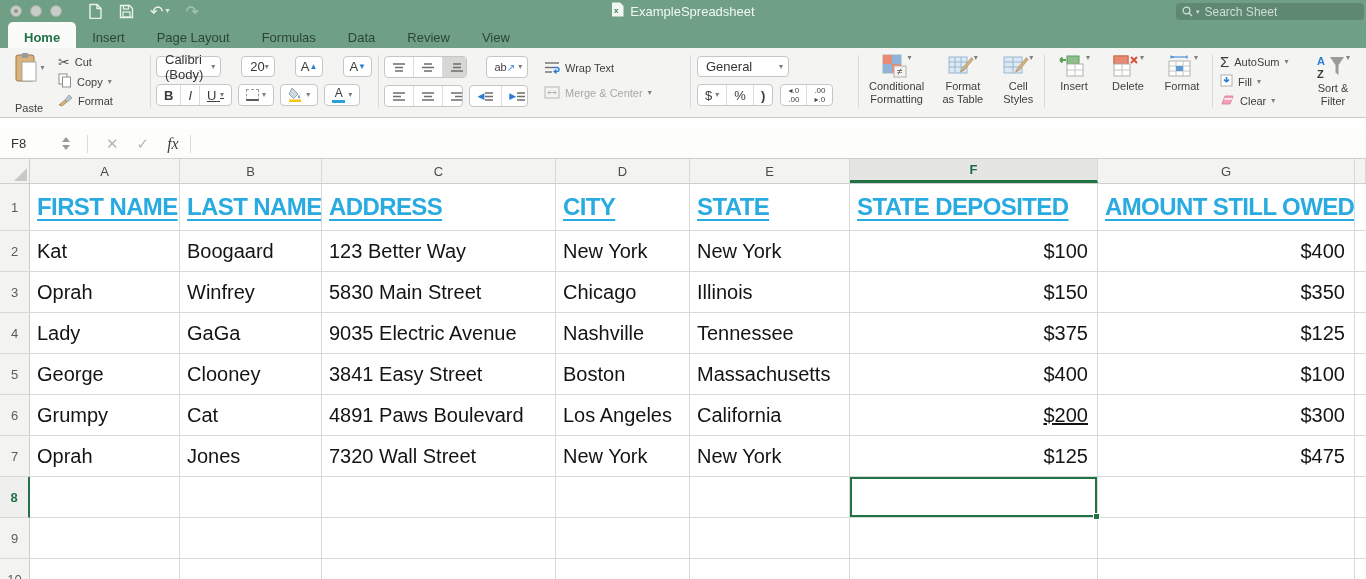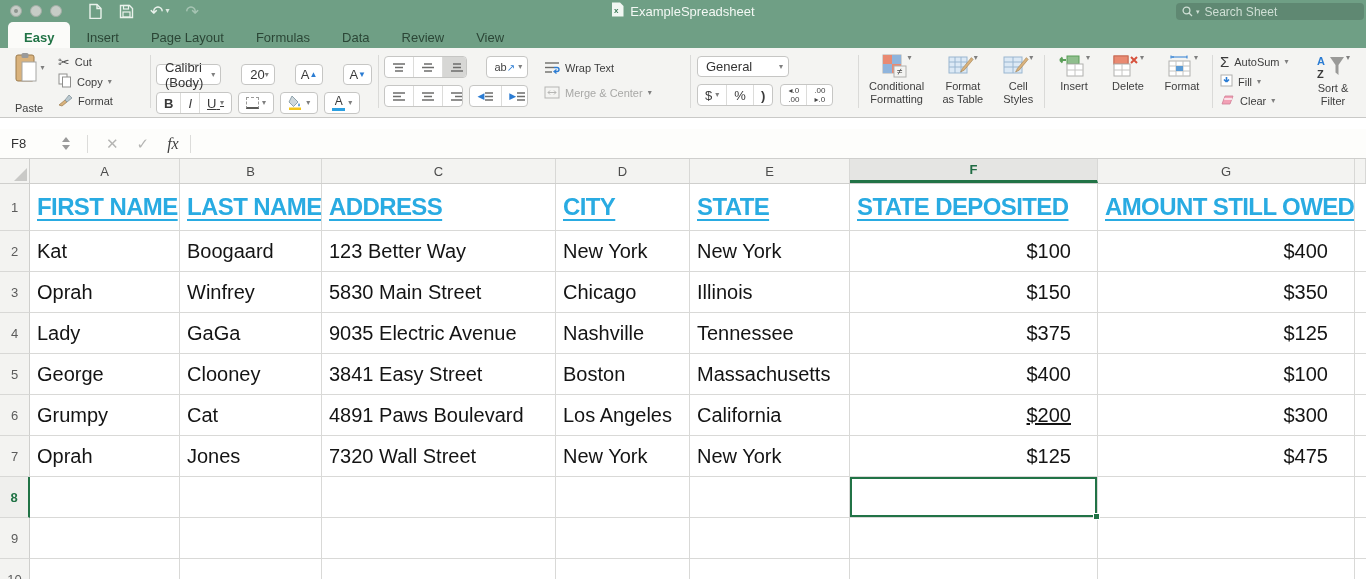--- a/index.html
+++ b/index.html
@@ -73,21 +73,21 @@
                    border-left:13px solid transparent; border-bottom:13px solid #c9c9c7; }
   .colhdr { flex:none; display:flex; align-items:center; justify-content:center; font-size:13px; color:#4c4c4c;
             border-right:1px solid #d8d8d6; }
   .colhdr.sel { background:#e5e5e3; color:#1f6b43; font-weight:700; border-bottom:3px solid #217346; }
   .row { display:flex; }
   .rowhdr { width:30px; flex:none; background:#f3f3f1; border-right:1px solid #cfcfcd; border-bottom:1px solid #d8d8d6;
             display:flex; align-items:center; justify-content:center; font-size:13px; color:#5c5c5c; }
   .rowhdr.sel { color:#217346; font-weight:700; background:#efefed; border-right:2px solid #217346; }
   .cell { flex:none; border-right:1px solid #d9d9d7; border-bottom:1px solid #d9d9d7; display:flex; align-items:center;
           padding:0 7px; font-size:20px; color:#141414; white-space:nowrap; overflow:hidden; position:relative; }
-  .cell.right { justify-content:flex-end; padding-right:26px; }
+  .cell.right { justify-content:flex-end; padding-right:9px; }
   .cell.hdrcell { font-size:24px; font-weight:700; color:#29abe2; letter-spacing:-0.6px; font-stretch:condensed; }
   .hdrcell .u { text-decoration:underline; text-decoration-thickness:2px; text-underline-offset:4px; }
   .cell.active { box-shadow: inset 0 0 0 2px #217346; overflow:visible; z-index:2; }
   .handle { position:absolute; right:-3px; bottom:-3px; width:7px; height:7px; background:#217346; border:1px solid #fff; }
 </style>
 </head>
 <body>
 
 <div class="titlebar">
   <div class="lights">
@@ -126,21 +126,21 @@
     <span><svg width="11" height="11" viewBox="0 0 11 11">
           <circle cx="4.5" cy="4.5" r="3.4" fill="none" stroke="#cfdfd5" stroke-width="1.3"></circle>
           <line x1="7" y1="7" x2="10" y2="10" stroke="#cfdfd5" stroke-width="1.3"></line>
         </svg></span>
     <span class="caret">▾</span>
     <input placeholder="Search Sheet" style="">
   </div>
 </div>
 
 <div class="tabbar">
-    <div class="tab active">Easy</div>
+    <div class="tab active">Home</div>
     <div class="tab">Insert</div>
     <div class="tab">Page Layout</div>
     <div class="tab">Formulas</div>
     <div class="tab">Data</div>
     <div class="tab">Review</div>
     <div class="tab">View</div>
   </div>
 
 <div class="ribbon">
 
@@ -176,21 +176,21 @@
             <path d="M1 12 L7 7 L9 9 L4 13 Z" fill="#d9b27c" stroke="#9b7b4d" stroke-width=".7"></path>
             <path d="M7 7 L11 2 L14 5 L9 9 Z" fill="#b9c8cf" stroke="#7d8d95" stroke-width=".7"></path>
           </svg></span>
       <span class="lbl">Format</span>
     </div>
   </div>
 
   <div class="vdiv" style="left:150px"></div>
 
   <div class="grp" style="left:156px;width:216px">
-    <div style="display:flex;gap:20px;margin-top:16px">
+    <div style="display:flex;gap:20px;margin-top:8px">
       <div class="ctl select" style="width:108px">
         <span>Calibri (Body)</span>
           <span class="caret">▾</span>
       </div>
       <div class="ctl select" style="width:42px">
         <span>20</span>
           <span class="caret">▾</span>
       </div>
       <div class="ctl" style="padding:0 5px;height:21px">
         <span class="fmt">A</span>

